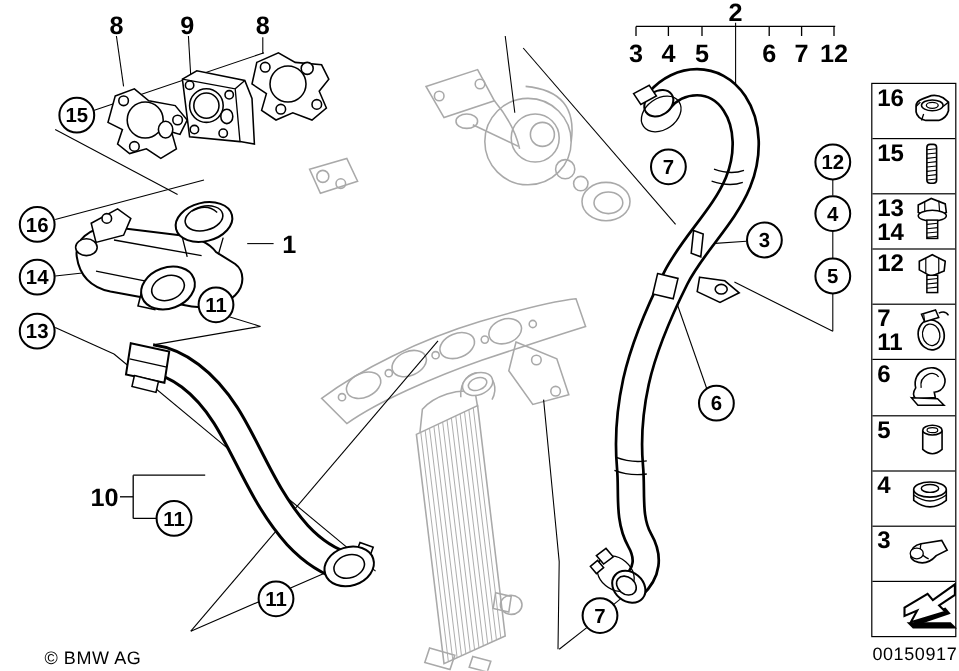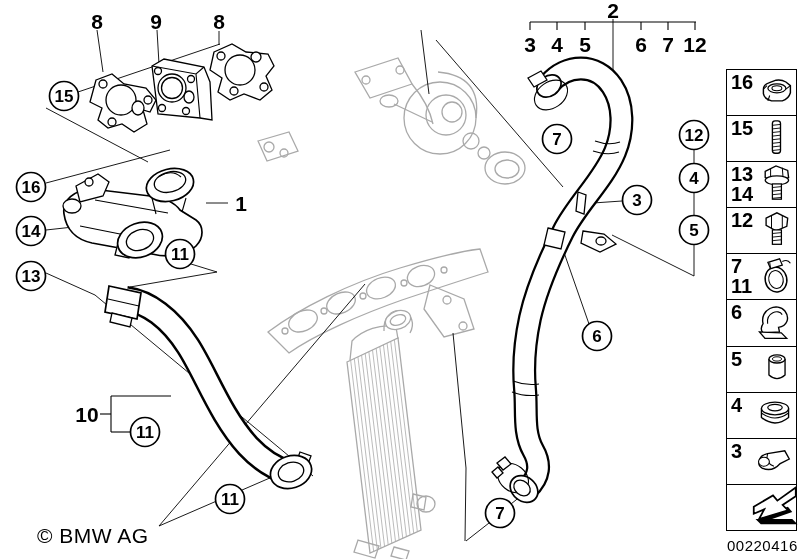--- a/index.html
+++ b/index.html
@@ -21,21 +21,21 @@
   .callout text{font:bold 17px "Liberation Sans","DejaVu Sans",sans-serif;text-anchor:middle;fill:#000;}
   .plabel{font:bold 21px "Liberation Sans","DejaVu Sans",sans-serif;text-anchor:middle;fill:#000;}
   
   .legend{position:absolute;left:726px;top:69px;width:69px;border:1.5px solid #000;background:#fff;}
   .legend-cell{position:relative;height:45.1px;border-bottom:1.5px solid #000;}
   .legend-cell:last-child{border-bottom:none;}
   .legend-num{position:absolute;left:4px;top:2px;font-weight:bold;font-size:20px;line-height:20px;}
   .legend-num span{display:block;}
   .legend-icon{position:absolute;right:2px;top:50%;transform:translateY(-50%);}
   .legend-icon.center{left:50%;transform:translate(-50%,-50%);}
-  .footer-copy{position:absolute;left:37px;top:524px;font-size:21px;letter-spacing:0.5px;}
+  .footer-copy{position:absolute;left:37px;top:540px;font-size:15px;letter-spacing:0.5px;}
   .footer-num{position:absolute;left:727px;top:537px;width:69px;text-align:center;font-size:15px;letter-spacing:0.5px;}
 </style>
 </head>
 <body>
 
 <div class="canvas">
 <svg width="799" height="559" viewBox="0 0 799 559" xmlns="http://www.w3.org/2000/svg">
 
   <g>
 
@@ -452,13 +452,13 @@
       <svg width="58" height="42" viewBox="0 0 64 48">
         <polygon points="14,38 47,26 52,32 20,43" fill="#000"></polygon>
         <polygon points="10,40 52,40 58,46 16,46" fill="#000"></polygon>
         <path d="M56,4 L56,14 L41,24 L47,30 L14,40 L20,29 L8,34 L8,26 L30,13 L35,19 Z" fill="#fff" stroke="#000" stroke-width="2" stroke-linejoin="miter"></path>
       </svg>
     </span>
   </div>
 </div>
 
 <div class="footer-copy">© BMW AG</div>
-<div class="footer-num">00220416</div>
+<div class="footer-num">00150917</div>
 
 </body></html>

